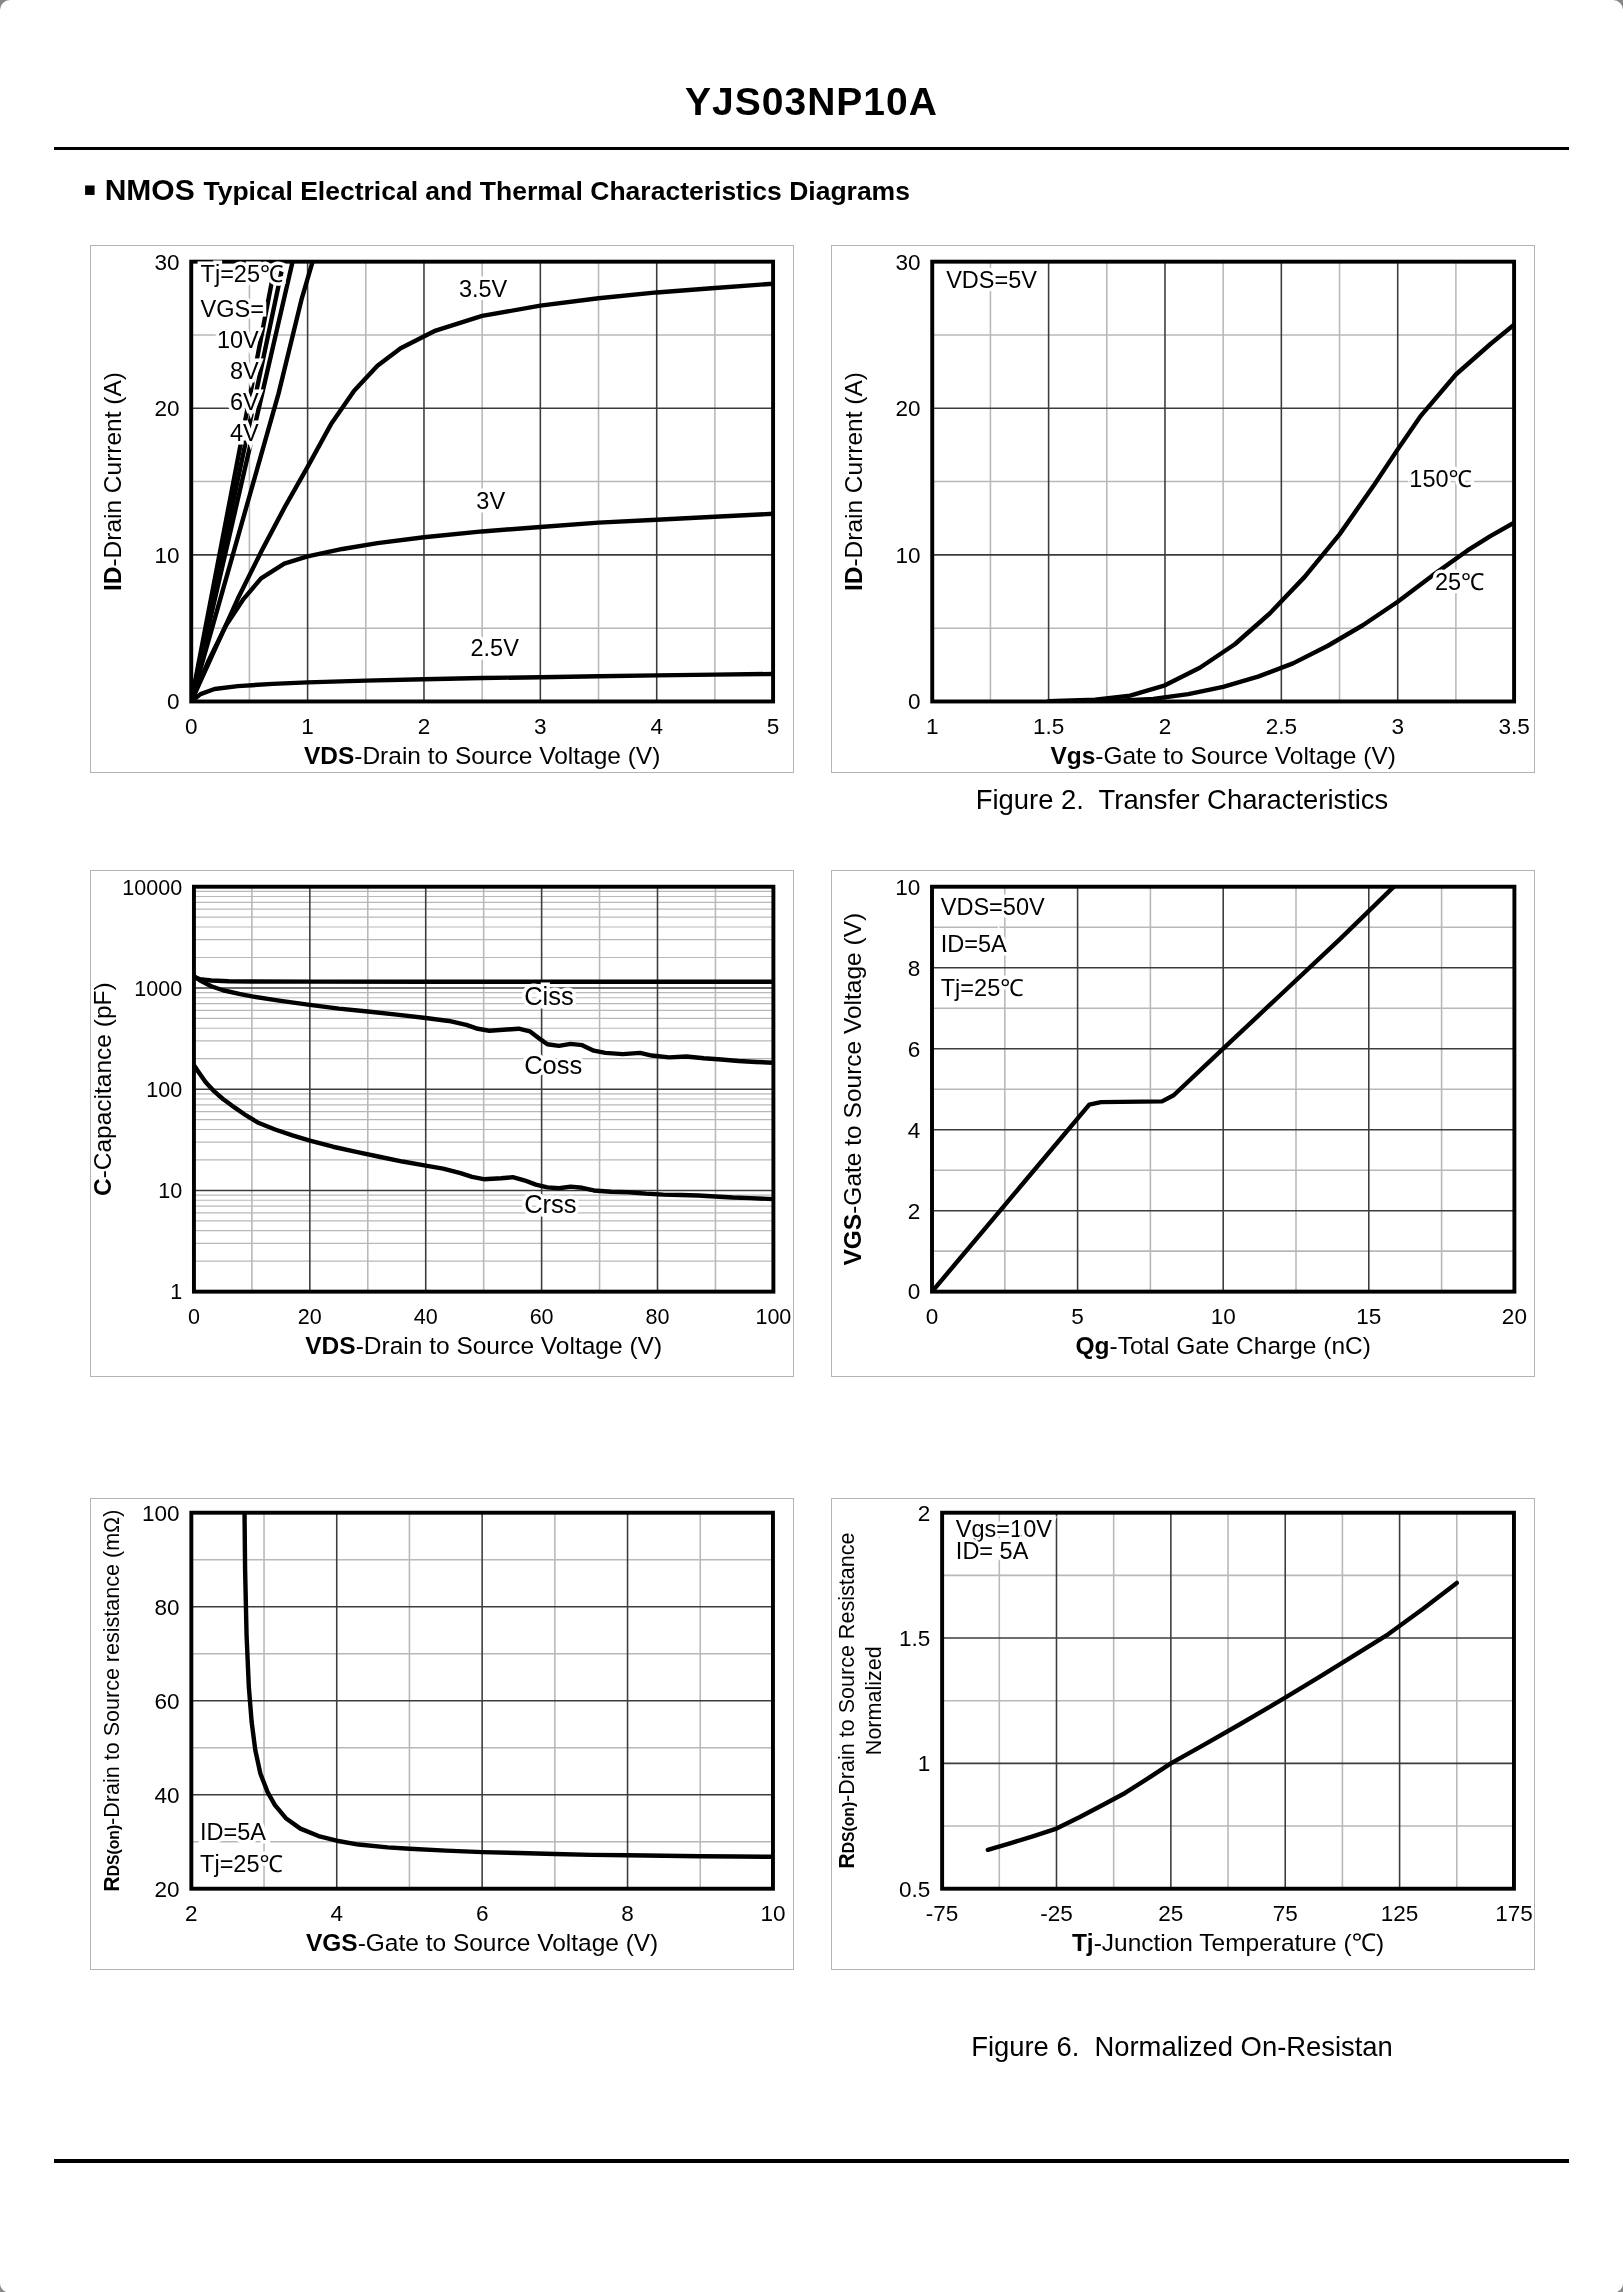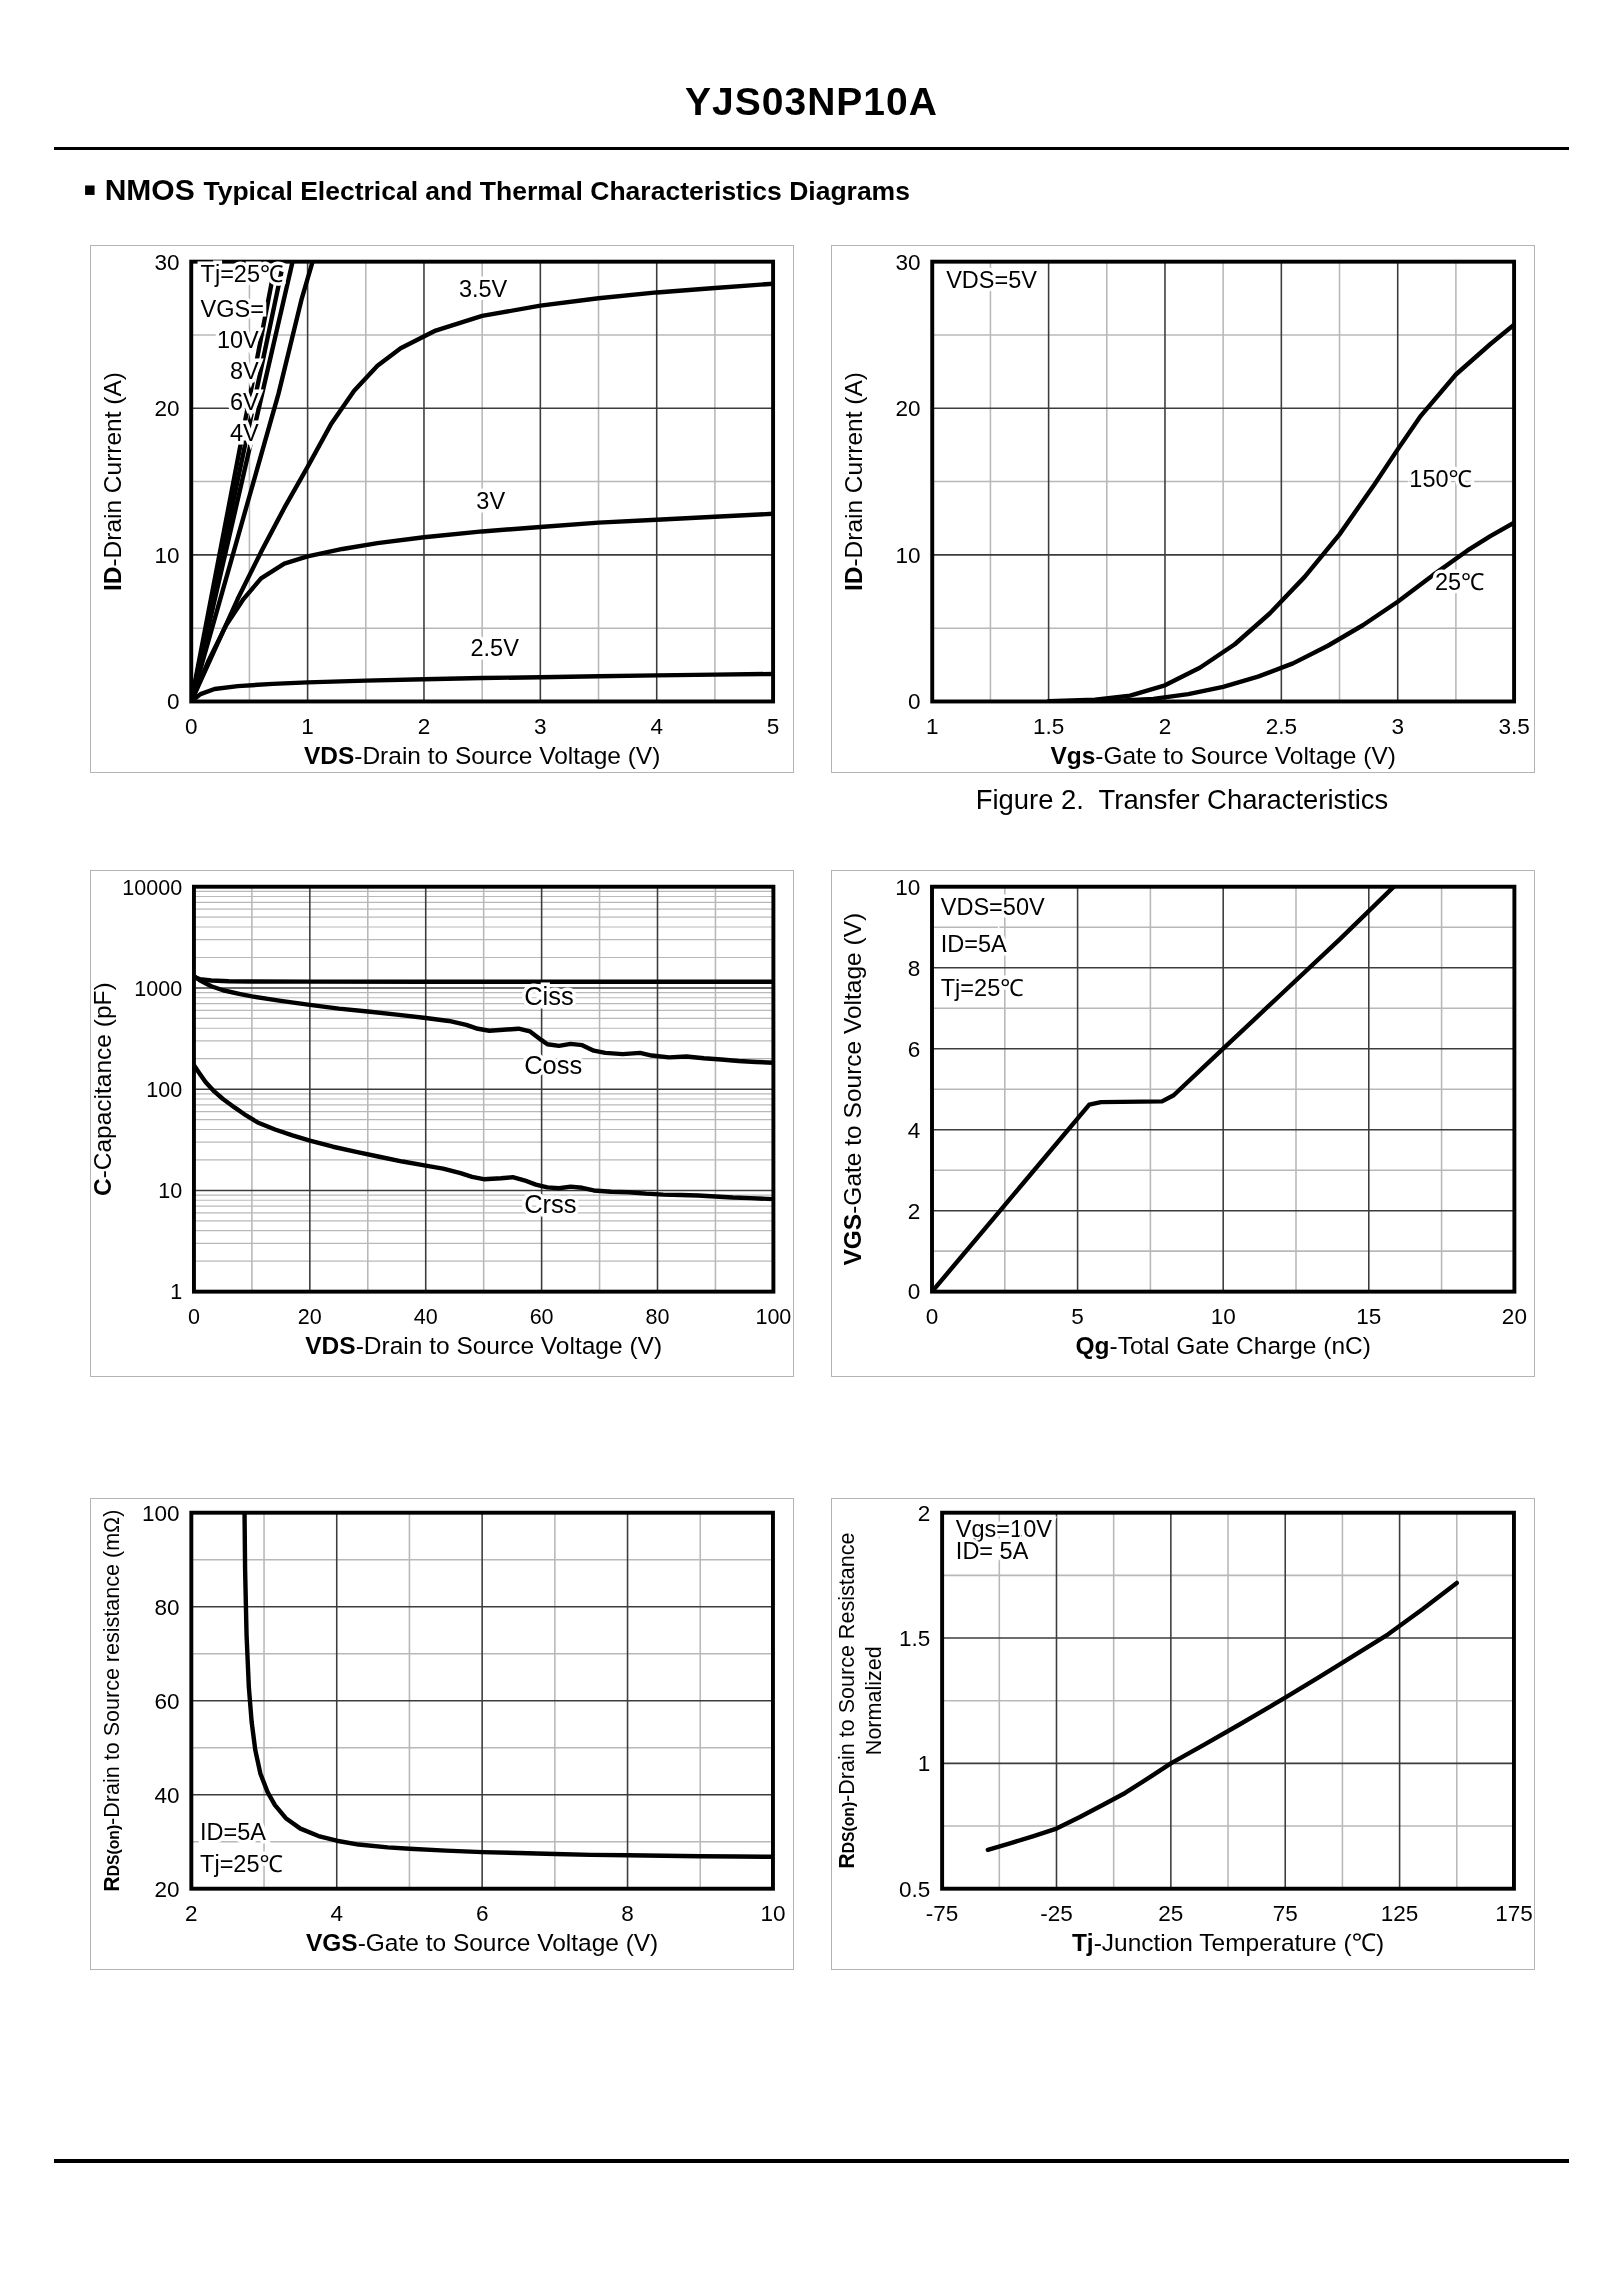--- a/index.html
+++ b/index.html
@@ -1,17 +1,17 @@
 <!DOCTYPE html>
 <html><head>
 <meta charset="utf-8">
 <style>
   html,body{margin:0;padding:0;background:#888;}
   .page{position:relative;width:1623px;height:2293px;margin:0 auto;background:#ffffff;
-        font-family:"Liberation Sans",sans-serif;color:#000;overflow:hidden;}
+        font-family:"Liberation Sans",sans-serif;color:#000;overflow:hidden;border-radius:10px;}
   .title{position:absolute;top:80px;left:0;width:100%;text-align:center;
          font-size:39px;font-weight:bold;letter-spacing:1px;}
   .hrule{position:absolute;left:54px;width:1515px;background:#000;}
   .rule-top{top:147px;height:2.9px;}
   .rule-bottom{top:2159px;height:3.9px;}
   .heading{position:absolute;top:173px;left:84px;white-space:nowrap;font-weight:bold;}
   .heading .bullet{font-size:19.6px;vertical-align:3.9px;margin-right:8.8px;}
   .heading .main{font-size:30px;}
   .heading .rest{font-size:26.5px;margin-left:8.8px;}
   .figbox{position:absolute;width:702px;border:1px solid #b4b4b4;background:#fff;}
@@ -315,16 +315,17 @@
         <text x="100" y="278" text-anchor="end" font-size="23">1</text>
         <text x="100" y="150" text-anchor="end" font-size="23">1.5</text>
         <text x="100" y="22" text-anchor="end" font-size="23">2</text>
         <text x="404" y="462" text-anchor="middle" font-size="25"><tspan font-weight="bold">Tj</tspan><tspan>-Junction Temperature (℃)</tspan></text>
         <text x="22" y="206" text-anchor="middle" font-size="22" transform="rotate(-90 22 206)"><tspan font-weight="bold">R</tspan><tspan font-weight="bold" font-size="16">DS(on)</tspan><tspan>-Drain to Source Resistance</tspan></text>
         <text x="50" y="206" text-anchor="middle" font-size="22" transform="rotate(-90 50 206)"><tspan>Normalized</tspan></text>
         <text x="126.016" y="38.32000000000001" text-anchor="start" font-size="24" stroke="#fff" stroke-width="7" paint-order="stroke">Vgs=10V</text>
         <text x="126.016" y="61.36000000000003" text-anchor="start" font-size="24" stroke="#fff" stroke-width="7" paint-order="stroke">ID= 5A</text>
       </svg>
   </div>
+  <div class="caption" style="top:2031px;left:831px">Figure 6.&nbsp; Normalized On-Resistan</div>
 
   <div class="hrule rule-bottom"></div>
 </div>
 
 
 </body></html>

